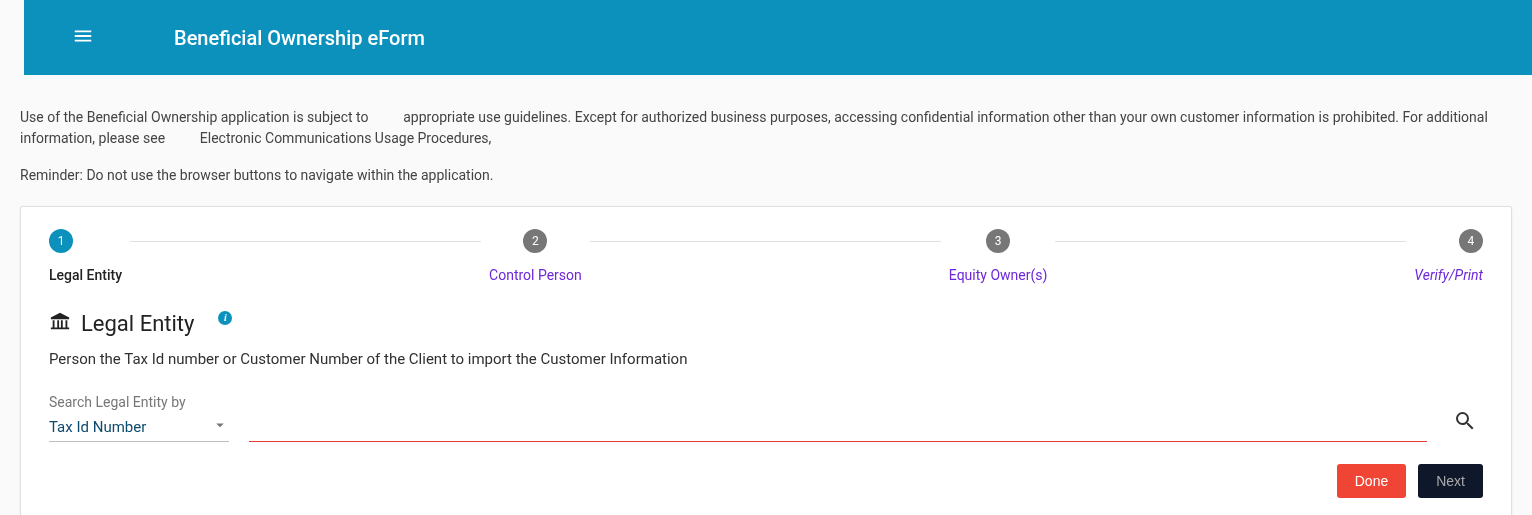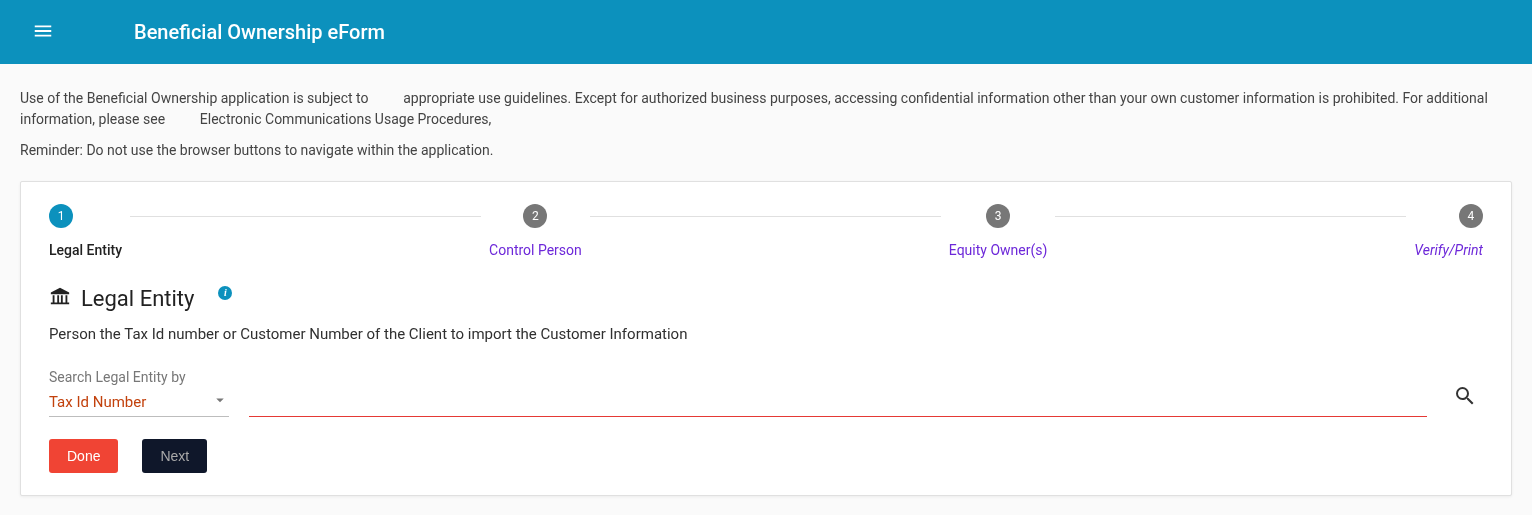--- a/index.html
+++ b/index.html
@@ -9,24 +9,25 @@
     font-family: Roboto, "Helvetica Neue", Arial, sans-serif;
     background: #fafafa;
     color: #333;
     font-size: 14px;
   }
 
   
   .appbar {
     background: #0c91bd;
     color: #fff;
-    height: 64px;
-    display: flex;
-    align-items: center;
-    padding: 0 24px;
+    height: 75px;
+    display: flex;
+    align-items: center;
+    padding: 0 40px;
+    margin-left: 24px;
   }
   .menu-btn {
     background: none;
     border: none;
     padding: 8px;
     margin-right: 72px;
     cursor: pointer;
     display: flex;
     align-items: center;
     justify-content: center;
@@ -38,21 +39,21 @@
     color: #fff;
   }
 
   
   .intro {
     padding: 16px 20px 10px 20px;
     font-size: 14px;
     line-height: 1.5;
     color: #444;
   }
-  .intro p { margin: 8px 0 10px 0; }
+  .intro p { margin: 16px 0 10px 0; }
 
   
   .card {
     background: #fff;
     margin: 0 20px 24px 20px;
     border: 1px solid #e0e0e0;
     border-radius: 2px;
     box-shadow: 0 1px 3px rgba(0,0,0,.06);
     padding: 22px 28px 22px 28px;
   }
@@ -158,21 +159,21 @@
     position: relative;
     border-bottom: 1px solid #bdbdbd;
     padding: 4px 0 4px 0;
     cursor: pointer;
     display: flex;
     align-items: center;
   }
   .select-value {
     flex: 1;
     font-size: 15px;
-    color: #c2410c;
+    color: #0c4a6e;
   }
   .select-wrap svg { fill: #777; }
 
   .text-input {
     flex: 1;
     border: none;
     border-bottom: 1px solid #e53935;
     padding: 6px 2px;
     font-size: 15px;
     outline: none;
@@ -184,22 +185,22 @@
     background: none;
     border: none;
     padding: 6px;
     cursor: pointer;
   }
   .search-btn svg { fill: #333; }
 
   
   .actions {
     display: flex;
-    justify-content: flex-start;
-    gap: 24px;
+    justify-content: flex-end;
+    gap: 12px;
     margin-top: 22px;
   }
   .btn {
     border: none;
     padding: 9px 18px;
     font-size: 14px;
     font-weight: 500;
     border-radius: 3px;
     cursor: pointer;
   }

